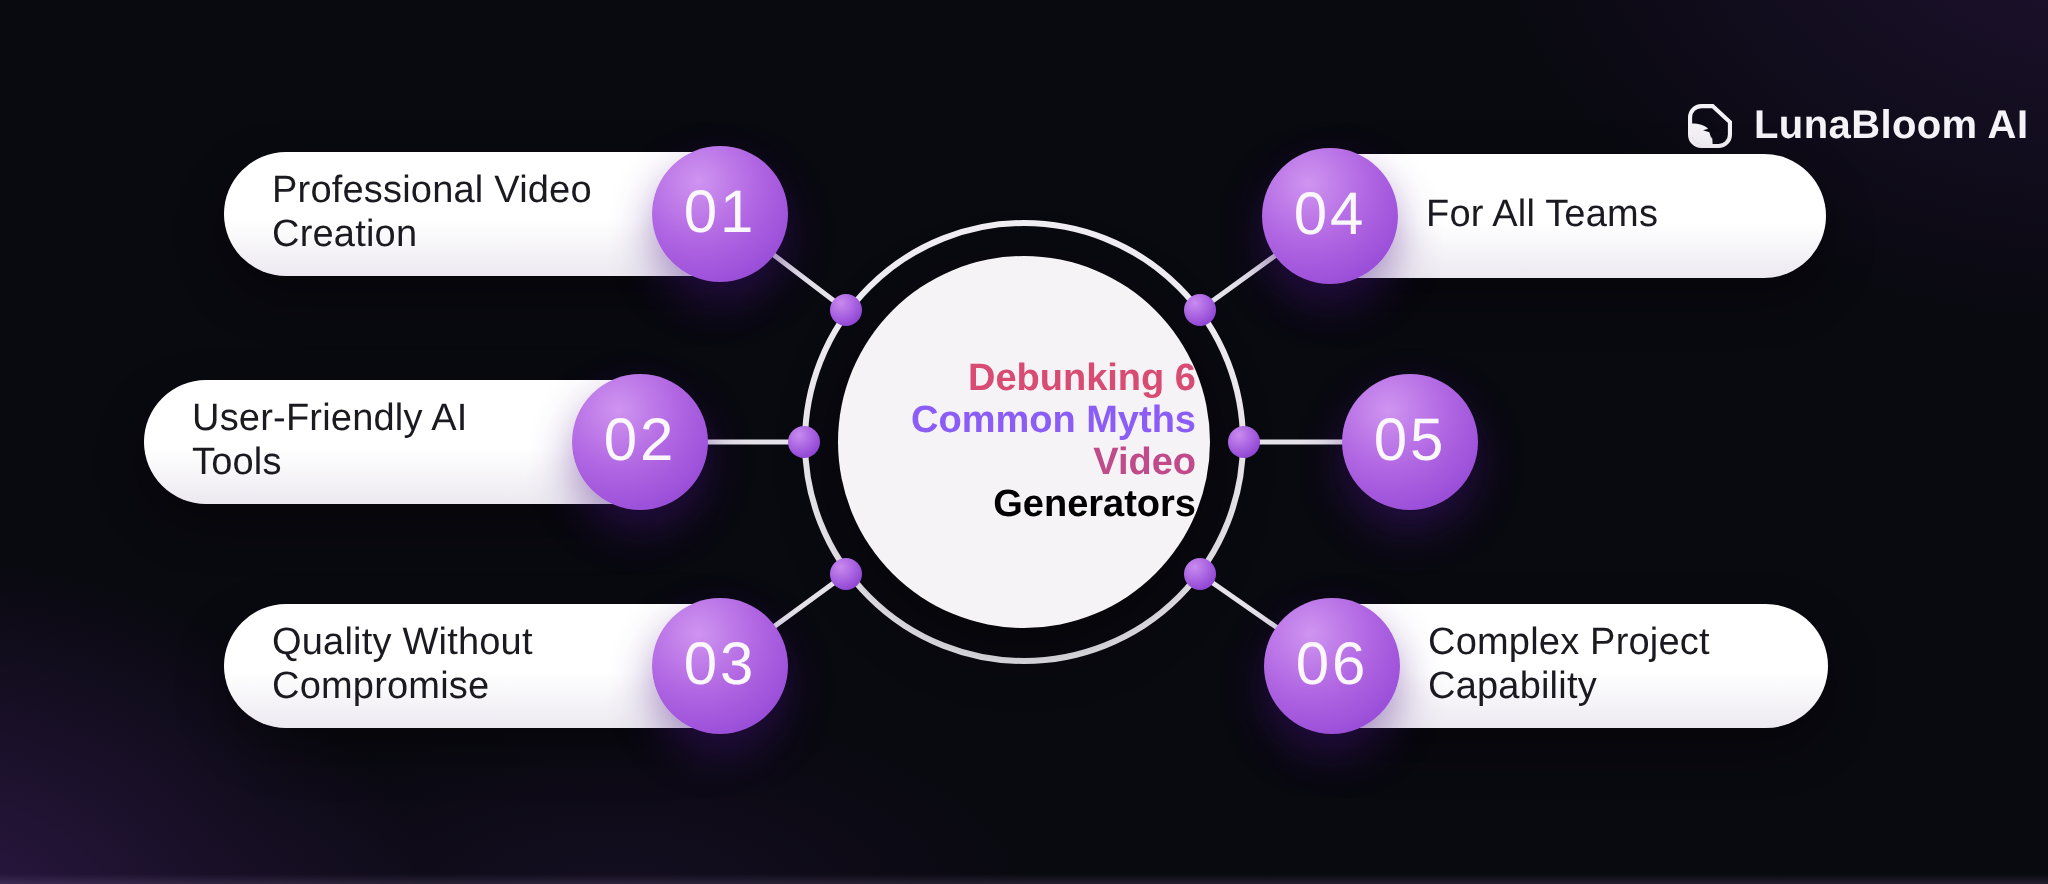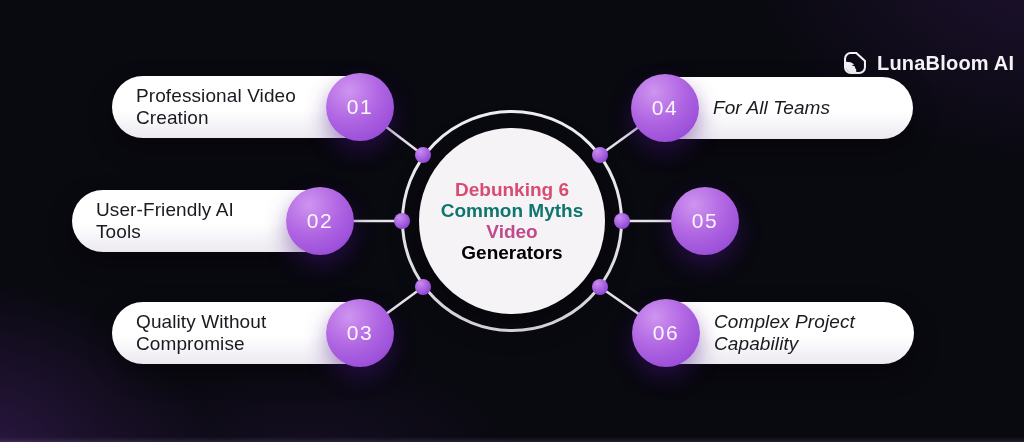--- a/index.html
+++ b/index.html
@@ -19,48 +19,48 @@
   
   .logo { position:absolute; left:842px; top:26px; display:flex; align-items:center; gap:9px;margin-top:24px; }
   .logo-icon { width:26px; height:26px; display:block; }
   .logo-text { color:#f5f3f8; font-size:20px; font-weight:700; letter-spacing:0.2px; }
 
   
   .ring { position:absolute; left:401px; top:110px; width:222px; height:222px;
     border:3px solid #f2f0f5; border-radius:50%; }
   .inner { position:absolute; left:419px; top:128px; width:186px; height:186px;
     background:#f6f3f7; border-radius:50%;
-    display:flex; align-items:center; justify-content:center; text-align:center;
+    display:flex; align-items:center; justify-content:center; text-align:right;
     box-shadow:0 10px 30px rgba(0,0,0,0.45); }
   .title { width:172px; font-size:19px; font-weight:700; line-height:21px; }
   .tl { white-space:nowrap; }
   .tl:nth-child(1){ color:#d84b72; }
-  .tl:nth-child(2){ color:#0f766e; }
+  .tl:nth-child(2){ color:#8b5cf6; }
   .tl:nth-child(3){ color:#c04b8b; }
   .tl:nth-child(4){ color:#000000; }
   .tl:nth-child(5){ color:#9f4da3; }
 
   .connectors { position:absolute; left:0; top:0; width:1024px; height:442px; }
 
   
   .item { position:absolute; width:282px; height:68px; }
   .pill { position:absolute; top:3px; height:62px; border-radius:31px;
     background:linear-gradient(180deg,#ffffff 55%,#ece9f0);
     box-shadow:0 10px 24px rgba(0,0,0,0.40);
     display:flex; align-items:center; }
   .pill-label { width:100%; font-size:19px; font-weight:500; color:#1a1a20; line-height:22px; letter-spacing:0.1px; }
   .num { position:absolute; top:0; width:68px; height:68px; border-radius:50%;
     background:radial-gradient(circle at 34% 26%, #cf94f0 0%, #b065e2 45%, #8c40d3 100%);
     box-shadow:0 10px 22px rgba(70,20,130,0.45);
     display:flex; align-items:center; justify-content:center;
-    color:#faf7fd; font-size:21px; font-weight:300; letter-spacing:1.5px; }
+    color:#faf7fd; font-size:30px; font-weight:300; letter-spacing:1.5px; }
   .item.left  .pill { left:0; right:14px; }
   .item.left  .num  { right:0; }
   .item.left  .pill-label { text-align:left; padding:0 68px 0 24px; }
-  .item.right .pill { left:14px; right:0;font-style:italic; }
+  .item.right .pill { left:14px; right:0; }
   .item.right .num  { left:0; }
   .item.right .pill-label { text-align:left; padding:0 24px 0 68px; }
 </style>
 </head>
 <body>
 
 <div class="canvas">
 
   <div class="logo">
     <svg class="logo-icon" viewBox="0 0 24 24">

